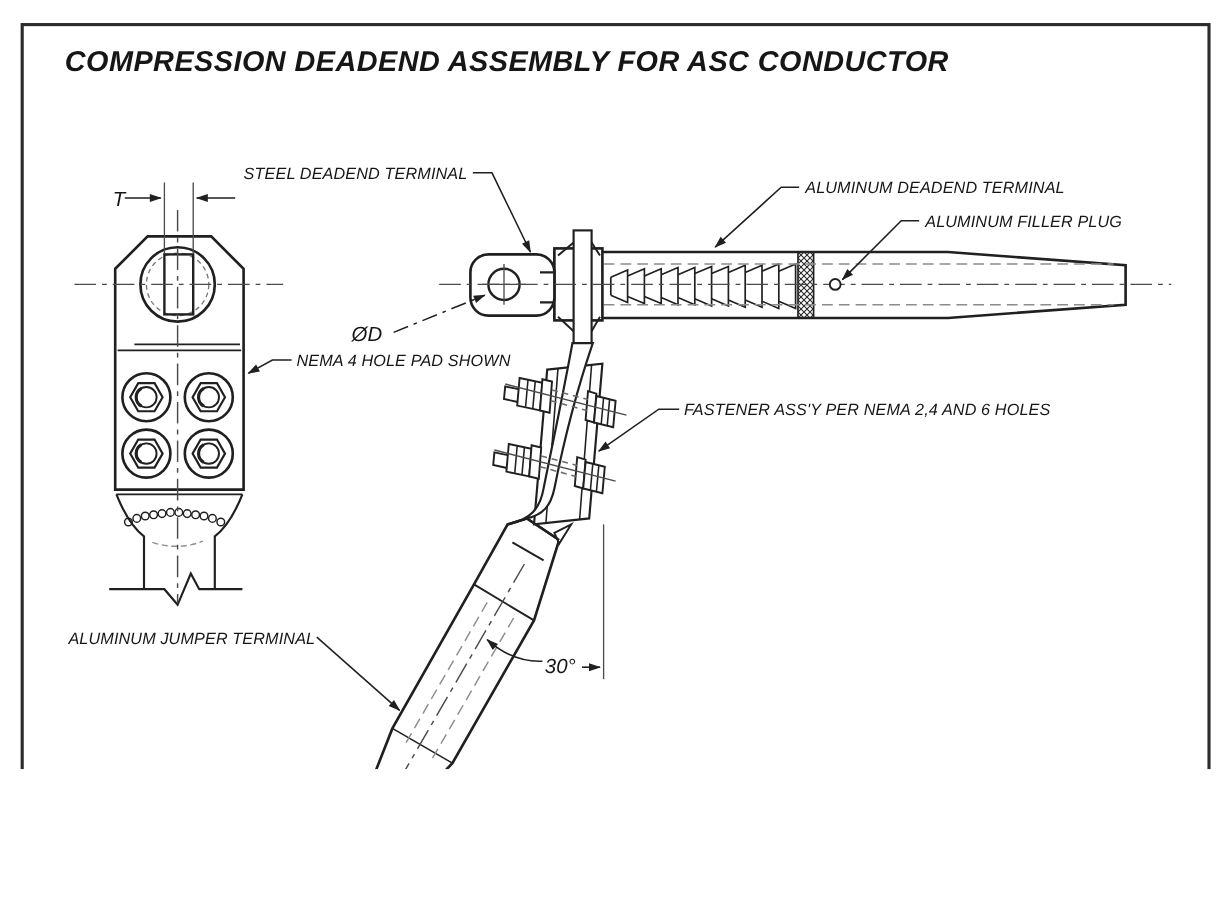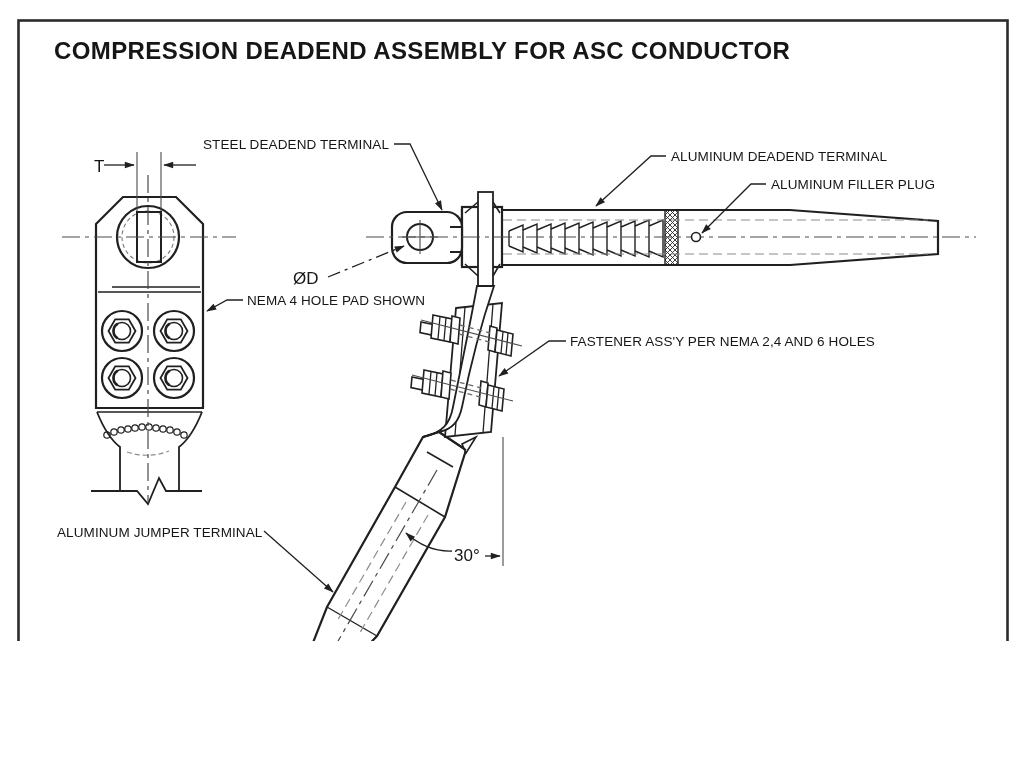--- a/index.html
+++ b/index.html
@@ -1,17 +1,17 @@
 <!DOCTYPE html>
 <html><head>
 <meta charset="utf-8">
 <style>
   html,body{margin:0;padding:0;background:#ffffff;}
   .sheet{width:1024px;height:641px;position:relative;background:#ffffff;overflow:hidden;
-         font-family:"Liberation Sans","DejaVu Sans",sans-serif;}
+         font-family:"Liberation Sans","DejaVu Sans",sans-serif;font-style:italic;}
   svg{display:block;}
   text{fill:#161616;}
   .title-text{font-size:24px;font-weight:bold;letter-spacing:.4px;}
   .callout-text{font-size:13.5px;letter-spacing:.1px;}
   .dim-text{font-size:17px;}
   .ln{stroke:#202020;fill:none;}
   .w22{stroke-width:2.2;}
   .w18{stroke-width:1.8;}
   .w16{stroke-width:1.6;}
   .w13{stroke-width:1.3;}

